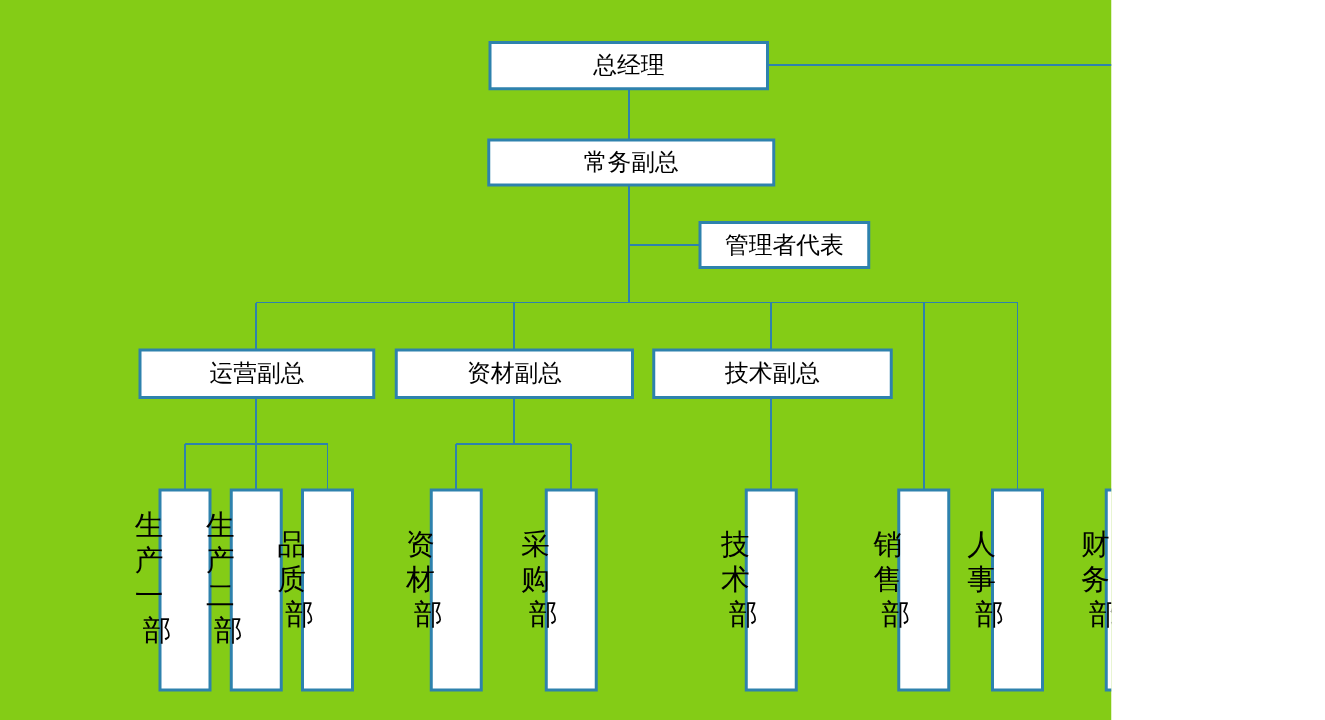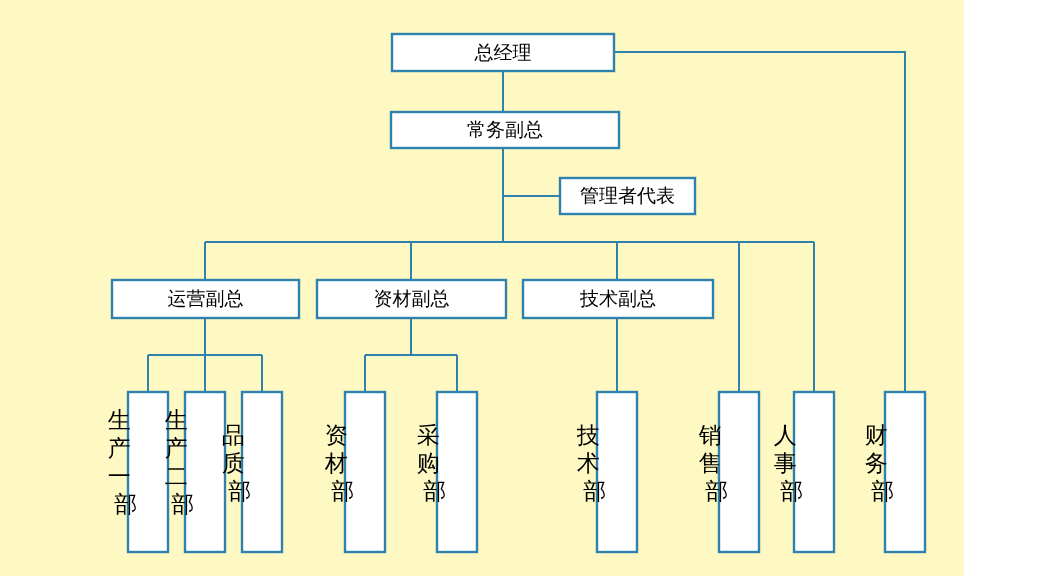--- a/index.html
+++ b/index.html
@@ -6,23 +6,23 @@
   html, body {
     margin: 0;
     padding: 0;
     background: #ffffff;
   }
   body {
     font-family: "Liberation Sans", "DejaVu Sans", sans-serif;
   }
   #org-chart-root {
     position: relative;
-    width: 964px;
+    width: 889px;
     height: 576px;
-    background: #fef9c3;
+    background: #84cc16;
     overflow: hidden;
     text-align: right;
   }
   svg.chart-canvas {
     position: absolute;
     left: 0;
     top: 0;
     width: 1060px;
     height: 576px;
     display: block;

